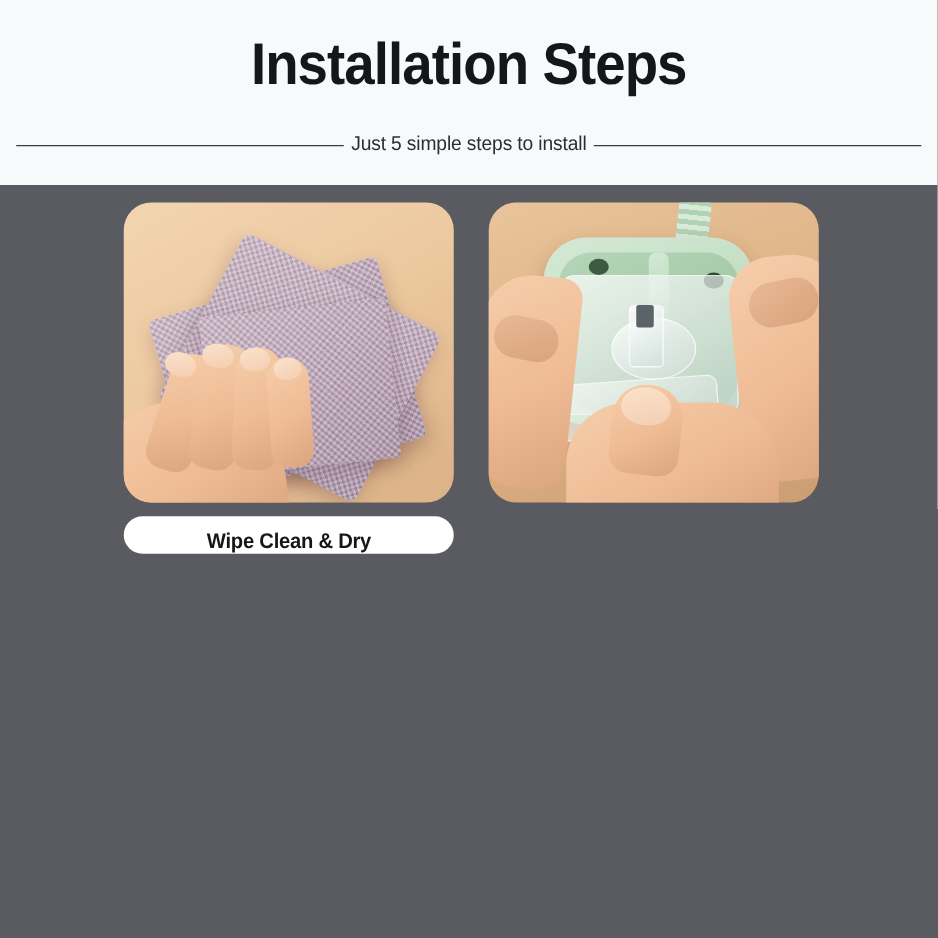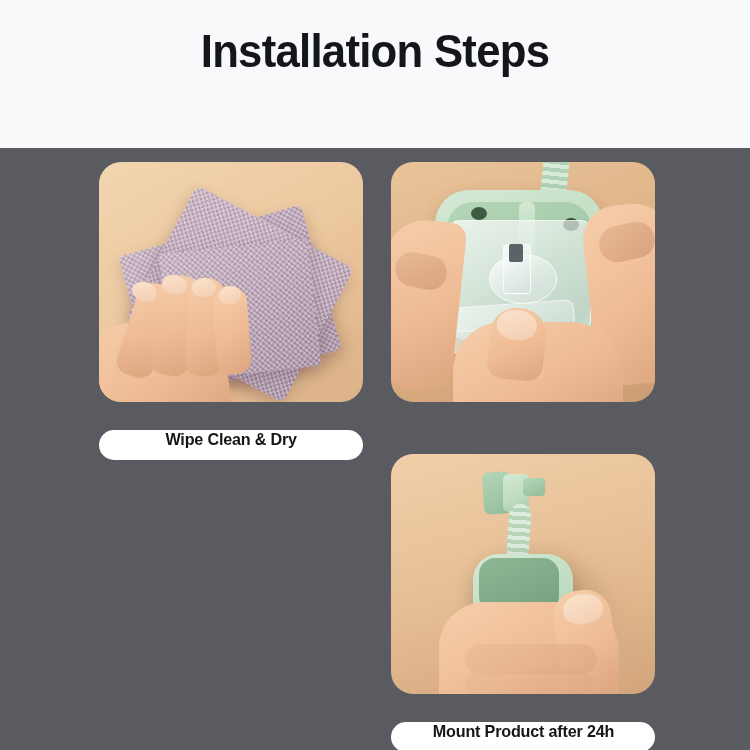--- a/index.html
+++ b/index.html
@@ -90,27 +90,27 @@
     position: relative;
     width: 264px;
     height: 240px;
     border-radius: 22px;
     overflow: hidden;
     background: #efcfa8;
   }
 
   .pill {
     position: relative;
-    margin-top: 28px;
+    margin-top: 11px;
     width: 264px;
     height: 30px;
     border-radius: 16px;
     background: #ffffff;
     display: flex;
-    align-items: flex-start;
+    align-items: flex-end;
     justify-content: center;
     box-sizing: border-box;
   }
   .pill-label {
     font-size: 17px;
     font-weight: 700;
     color: #161616;
     white-space: nowrap;
     letter-spacing: -0.2px;
     transform: scaleX(0.95);
@@ -179,20 +179,25 @@
   }
 </style>
 </head>
 <body>
 
 <div class="page">
 
   <div class="header">
     <div class="page-title">Installation Steps</div>
 
+    <div class="subtitle-row">
+      <div class="rule"></div>
+      <div class="subtitle-text">Just 5 simple steps to install</div>
+      <div class="rule"></div>
+    </div>
   </div>
 
   <div class="steps-area">
 
     <div class="step step-col-left step-row-top">
       <div class="thumb bg-tan-1">
         <div class="shadowblob" style="left:40px;top:150px;width:200px;height:70px;"></div>
 
         <div class="cloth" style="left:36px;top:66px;width:190px;height:150px;transform:rotate(-16deg);border-radius:6px;"></div>
         <div class="cloth" style="left:52px;top:56px;width:178px;height:152px;transform:rotate(28deg);border-radius:8px;"></div>
@@ -242,43 +247,15 @@
         <div class="skin" style="left:198px;top:42px;width:90px;height:180px;border-radius:34px 40px 30px 30px;transform:rotate(-6deg);"></div>
         <div class="skin-dk" style="left:208px;top:62px;width:56px;height:36px;border-radius:20px;transform:rotate(-12deg);"></div>
 
         <div class="skin" style="left:62px;top:160px;width:170px;height:100px;border-radius:50px 54px 10px 10px;"></div>
         <div class="skin" style="left:98px;top:146px;width:56px;height:72px;border-radius:26px 26px 16px 16px;transform:rotate(6deg);"></div>
         <div class="nail" style="left:106px;top:148px;width:40px;height:30px;transform:rotate(6deg);"></div>
       </div>
     </div>
 
 
-    <div class="step step-col-right step-row-bottom">
-      <div class="thumb bg-tan-4">
-        <div class="shadowblob" style="left:92px;top:104px;width:120px;height:110px;"></div>
-
-        <div class="mint-md" style="position:absolute;left:92px;top:18px;width:28px;height:42px;border-radius:6px;transform:rotate(-4deg);"></div>
-        <div class="mint-lt" style="position:absolute;left:112px;top:20px;width:26px;height:38px;border-radius:6px;"></div>
-        <div class="mint-md" style="position:absolute;left:132px;top:24px;width:22px;height:18px;border-radius:4px;"></div>
-
-        <div style="position:absolute;left:117px;top:50px;width:22px;height:58px;border-radius:11px;
-             background:repeating-linear-gradient(to bottom,#dcecdc 0 4px,#b6d4b9 4px 8px);transform:rotate(4deg);"></div>
-
-        <div class="mint-lt" style="position:absolute;left:82px;top:100px;width:100px;height:82px;border-radius:26px;
-             box-shadow:0 8px 18px rgba(100,80,60,0.3);"></div>
-        <div class="mint-dk" style="position:absolute;left:88px;top:104px;width:80px;height:54px;border-radius:16px;"></div>
-
-        <div class="mint-dk" style="position:absolute;left:96px;top:162px;width:22px;height:14px;border-radius:8px;"></div>
-        <div class="mint-dk" style="position:absolute;left:130px;top:162px;width:24px;height:14px;border-radius:8px;"></div>
-
-        <div class="skin" style="left:48px;top:148px;width:180px;height:110px;border-radius:46px 50px 16px 16px;"></div>
-        <div class="skin" style="left:166px;top:136px;width:58px;height:106px;border-radius:26px 26px 18px 18px;transform:rotate(-8deg);"></div>
-        <div class="skin-dk" style="left:74px;top:190px;width:132px;height:30px;border-radius:18px;opacity:0.55;"></div>
-        <div class="skin-dk" style="left:74px;top:216px;width:128px;height:26px;border-radius:16px;opacity:0.45;"></div>
-        <div class="nail" style="left:172px;top:140px;width:40px;height:30px;transform:rotate(-8deg);"></div>
-      </div>
-      <div class="pill">
-        <span class="pill-label">Mount Product after 24h</span>
-      </div>
-    </div>
 
   </div>
 </div>
 
 </body></html>

